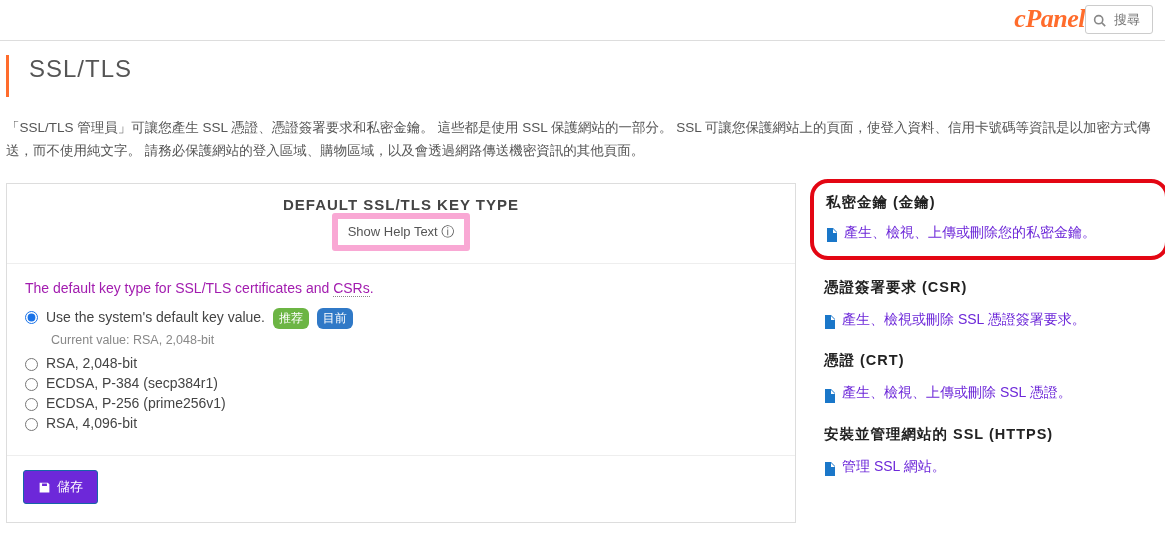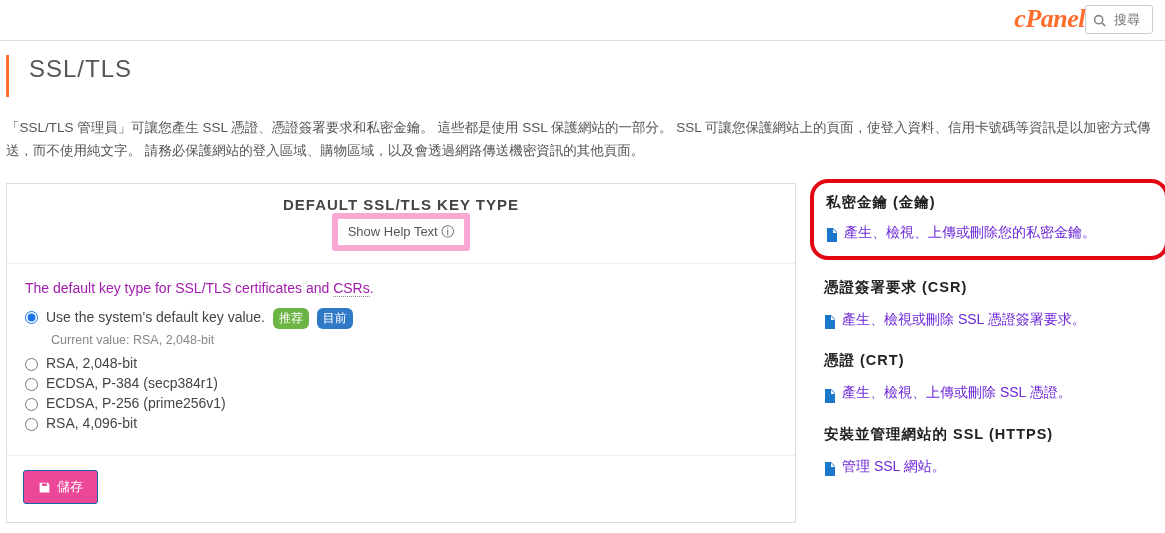--- a/index.html
+++ b/index.html
@@ -136,21 +136,21 @@
     .curval {
       font-size: 12.5px;
       color: #888;
       margin: 2px 0 8px 26px;
     }
     .panel-foot {
       border-top: 1px solid #eee;
       padding: 14px 16px 18px;
     }
     .save-btn {
-      background: #ec4899;
+      background: #6d28d9;
       color: #fff;
       border: 1px solid #1565a8;
       border-radius: 3px;
       padding: 7px 14px;
       font-size: 13px;
       cursor: pointer;
       display: inline-flex;
       align-items: center;
       gap: 6px;
     }

